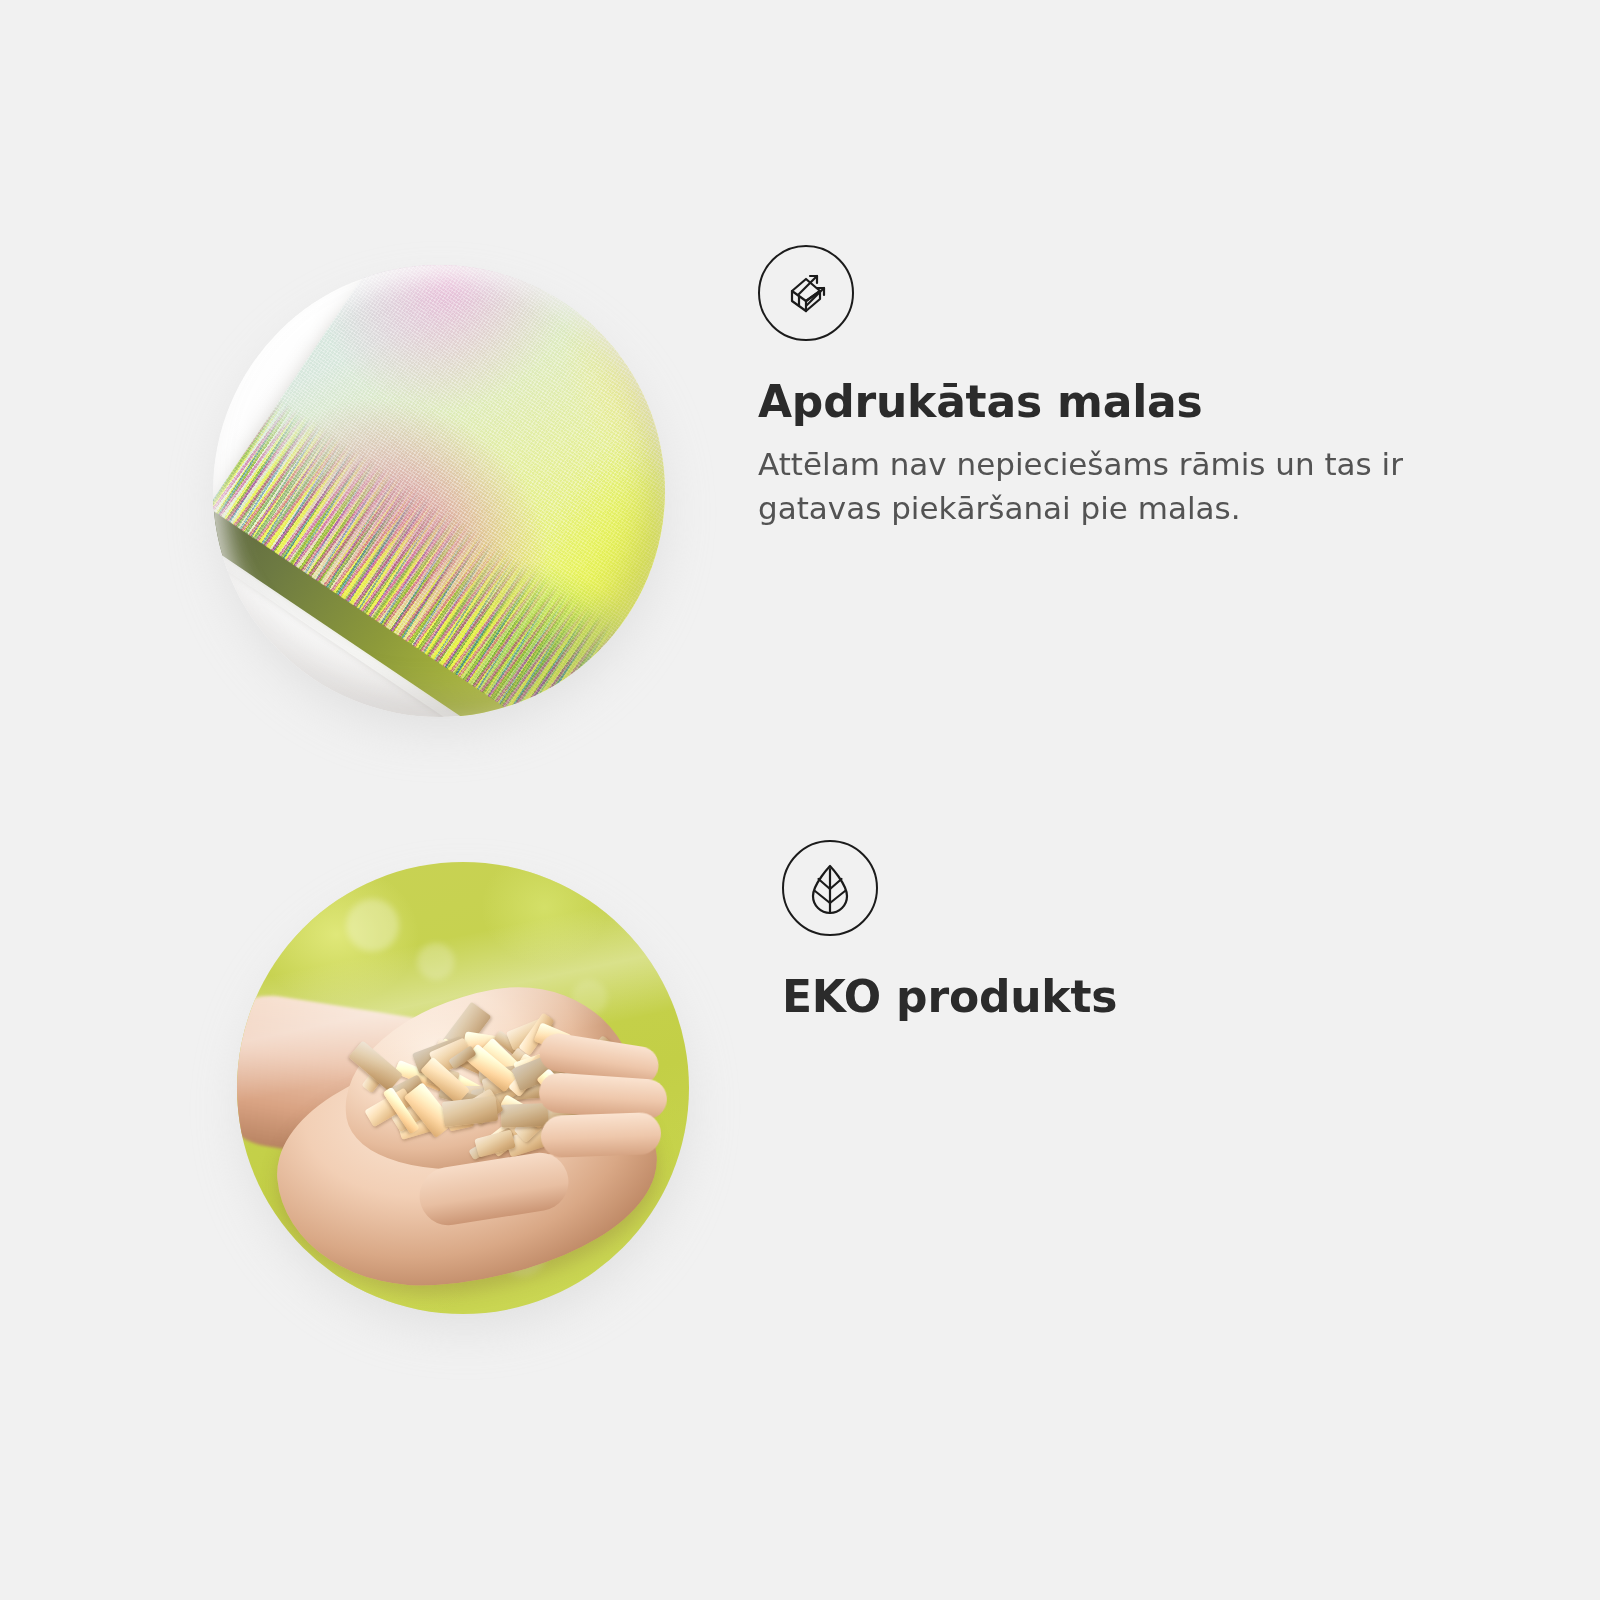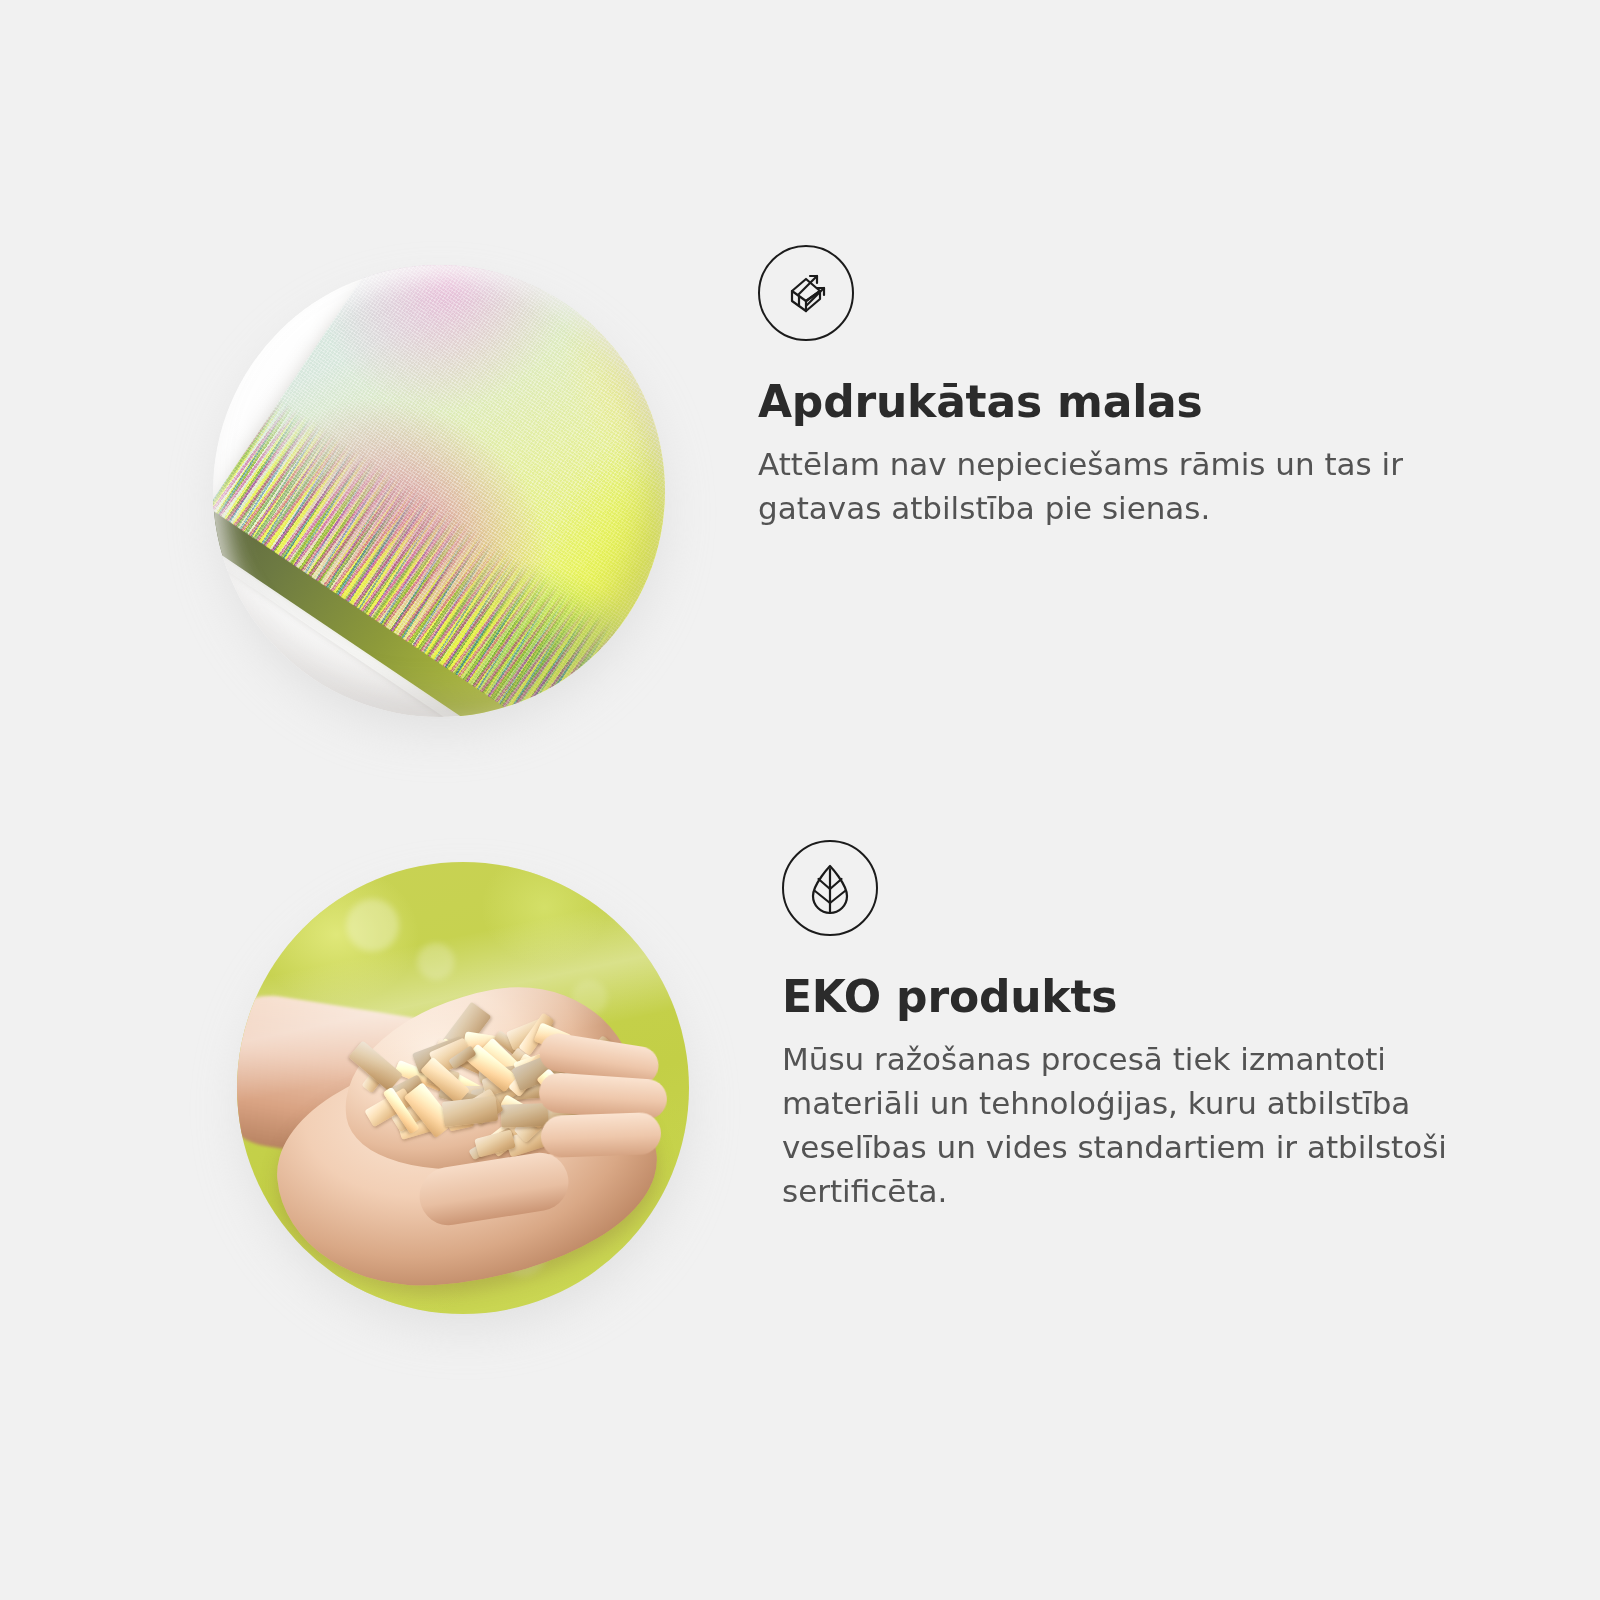--- a/index.html
+++ b/index.html
@@ -282,21 +282,21 @@
           <path d="M30 38 L44 28 L44 36 L30 48"></path>
           <path d="M23 33 L23 43"></path>
 
           <path d="M22 32 L41 13"></path>
           <path d="M34 13 L41 13 L41 20"></path>
           <path d="M31 42 L48 25"></path>
           <path d="M41 25 L48 25 L48 32"></path>
         </svg>
       </div>
       <div class="feature-title">Apdrukātas malas</div>
-      <div class="feature-desc">Attēlam nav nepieciešams rāmis un tas ir gatavas atbilstība pie sienas.</div>
+      <div class="feature-desc">Attēlam nav nepieciešams rāmis un tas ir gatavas piekāršanai pie malas.</div>
     </div>
   </div>
 
   <div class="feature two">
 
     <div class="media-col">
       <div class="circle-shadow s2"></div>
       <div class="circle-wrap c2">
         <div class="eco-bg"></div>
         <div class="eco-bokeh"></div>
@@ -382,17 +382,16 @@
         <svg width="58" height="58" viewBox="0 0 58 58" fill="none" stroke="#1b1b1b" stroke-width="2.2" stroke-linecap="round" stroke-linejoin="round">
           <path d="M29 7 C29 7 12 25 12 37 C12 46.4 19.6 54 29 54 C38.4 54 46 46.4 46 37 C46 25 29 7 29 7 Z"></path>
           <path d="M29 10 L29 54"></path>
           <path d="M29 30 L17.5 20"></path>
           <path d="M29 30 L40.5 20"></path>
           <path d="M29 44 L14 32"></path>
           <path d="M29 44 L44 32"></path>
         </svg>
       </div>
       <div class="feature-title">EKO produkts</div>
-      <div class="feature-desc">Mūsu ražošanas procesā tiek izmantoti materiāli un tehnoloģijas, kuru atbilstība veselības un vides standartiem ir atbilstoši sertificēta.</div>
     </div>
   </div>
 
 </div>
 
 </body></html>

